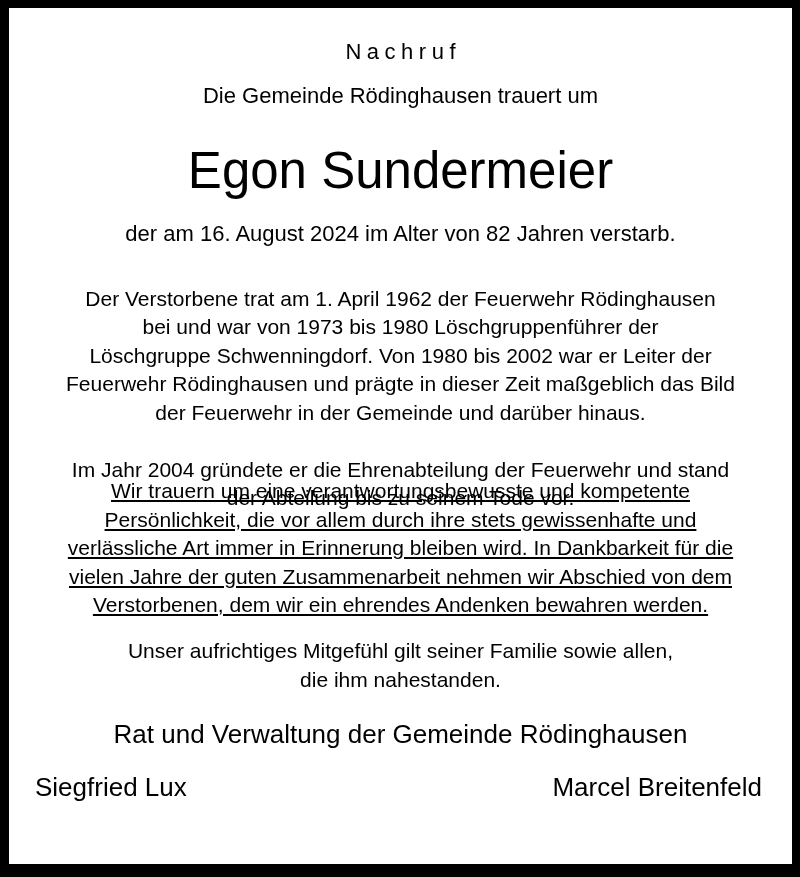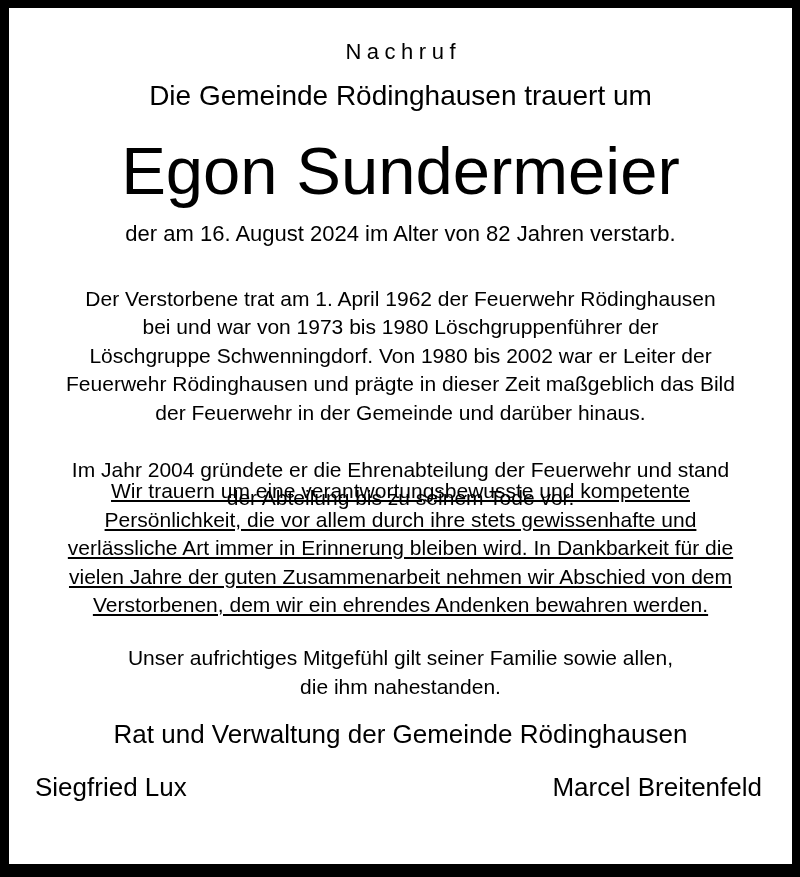--- a/index.html
+++ b/index.html
@@ -29,43 +29,43 @@
   }
   .kicker {
     top: 31px;
     font-size: 22px;
     line-height: 26px;
     letter-spacing: 5.5px;
     padding-left: 5.5px; 
   }
   .intro {
     top: 75px;
-    font-size: 28px;
+    font-size: 22px;
     line-height: 26px;
   }
   .deceased-name {
     top: 124px;
-    font-size: 67px;
+    font-size: 51px;
     line-height: 77px;
     font-weight: 400;
   }
   .death-line {
     top: 213px;
     font-size: 22px;
     line-height: 26px;
   }
   .body-text {
     font-size: 21px;
     line-height: 28.5px;
     white-space: pre-line;
   }
   .body-text p { margin: 0; }
   .block-service { top: 248px; }
   .block-mourning { top: 469px; text-decoration: underline; }
-  .block-condolence { top: 629px; margin-top: 7px; }
+  .block-condolence { top: 629px; }
   .issuer {
     top: 711px;
     font-size: 26px;
     line-height: 30px;
   }
   .signature-row {
     position: absolute;
     top: 764px;
     left: 0;
     right: 0;

